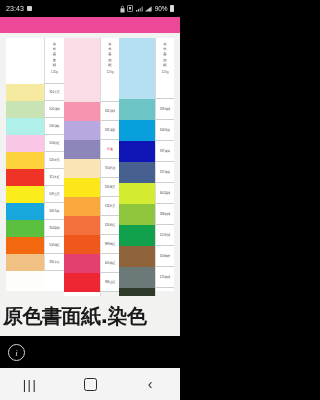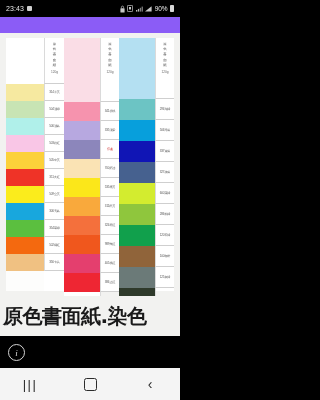--- a/index.html
+++ b/index.html
@@ -1,21 +1,21 @@
 <!DOCTYPE html>
 <html><head>
 <meta charset="utf-8">
 <style>
   html,body{margin:0;padding:0;background:#000;}
   body{
     width:180px;height:400px;overflow:hidden;
     font-family:"Liberation Sans","DejaVu Sans",sans-serif;
     -webkit-font-smoothing:none;
   }
-  #app{position:relative;width:180px;height:400px;background:#8b5cf6;}
+  #app{position:relative;width:180px;height:400px;background:#ec4899;}
 
   
   .statusbar{
     position:absolute;top:0;left:0;width:180px;height:17px;
     background:#000;color:#fff;
     display:flex;align-items:center;justify-content:space-between;
     padding:0 6px;box-sizing:border-box;
   }
   .sb-left{display:flex;align-items:center;gap:3px;}
   .sb-clock{font-size:7px;letter-spacing:.1px;color:#e8e8e8;}

